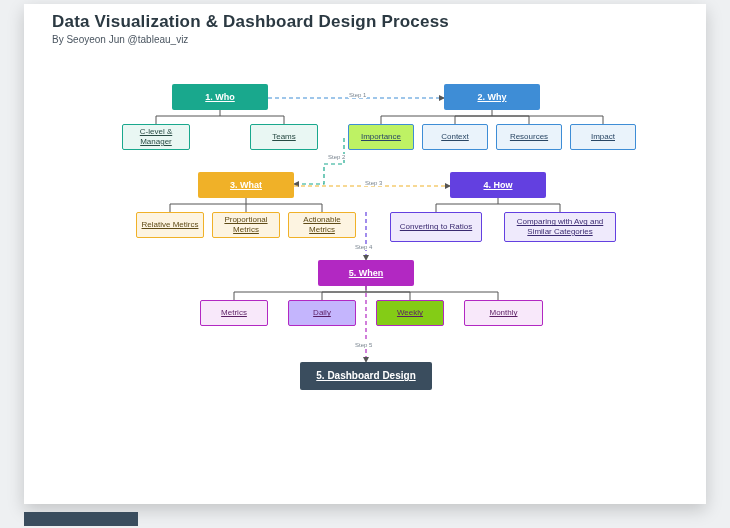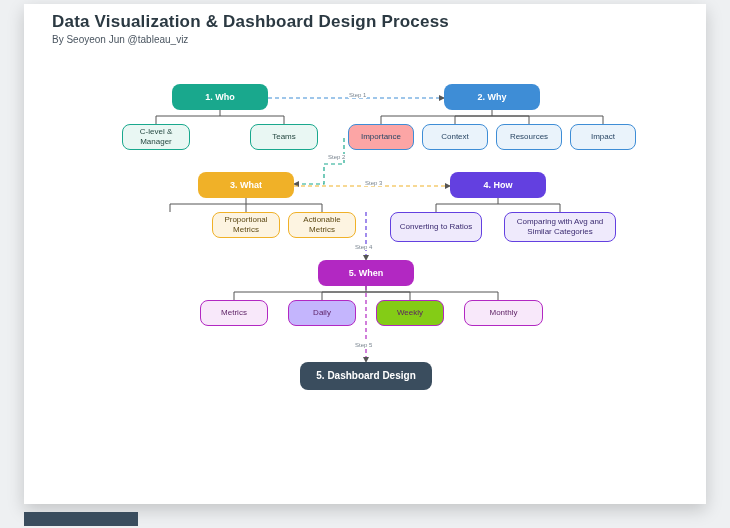--- a/index.html
+++ b/index.html
@@ -42,23 +42,24 @@
     height: 420px;
   }
   .node {
     position: absolute;
     display: flex;
     align-items: center;
     justify-content: center;
     text-align: center;
     font-size: 9px;
     font-weight: 700;
-    border-radius: 8px;
+    border-radius: 2px;
     line-height: 1.2;
     padding: 0 4px;
+    text-decoration: underline;
   }
   .leaf {
     font-weight: 500;
     font-size: 8px;
     height: 26px;
     background: #fff;
   }
   svg.wires {
     position: absolute;
     inset: 0;
@@ -120,28 +121,29 @@
 
       <path d="M342,202 V278" stroke="#b228c2" stroke-width="1.2" stroke-dasharray="4 3" fill="none" marker-end="url(#arr)"></path>
     </svg>
 
     <div class="node" style="left:148px;top:0;width:96px;height:26px;background:#19a88d;color:#fff">1. Who</div>
     <div class="node" style="left:420px;top:0;width:96px;height:26px;background:#3e8dd6;color:#fff">2. Why</div>
 
     <div class="node leaf" style="left:98px;top:40px;width:68px;border:1px solid #19a88d;background:#e9f7f3;color:#284b44">C-level &amp; Manager</div>
     <div class="node leaf" style="left:226px;top:40px;width:68px;border:1px solid #19a88d;background:#e9f7f3;color:#284b44">Teams</div>
 
-    <div class="node leaf" style="left:324px;top:40px;width:66px;border:1px solid #3e8dd6;background:#fca5a5;color:#2a4765">Importance</div>
+    <div class="node leaf" style="left:324px;top:40px;width:66px;border:1px solid #3e8dd6;background:#bef264;color:#2a4765">Importance</div>
     <div class="node leaf" style="left:398px;top:40px;width:66px;border:1px solid #3e8dd6;background:#eaf3fb;color:#2a4765">Context</div>
     <div class="node leaf" style="left:472px;top:40px;width:66px;border:1px solid #3e8dd6;background:#eaf3fb;color:#2a4765">Resources</div>
     <div class="node leaf" style="left:546px;top:40px;width:66px;border:1px solid #3e8dd6;background:#eaf3fb;color:#2a4765">Impact</div>
 
     <div class="node" style="left:174px;top:88px;width:96px;height:26px;background:#f0b128;color:#fff">3. What</div>
     <div class="node" style="left:426px;top:88px;width:96px;height:26px;background:#6340e0;color:#fff">4. How</div>
 
+    <div class="node leaf" style="left:112px;top:128px;width:68px;border:1px solid #f0b128;background:#fdf4e1;color:#5e4a16">Relative Metircs</div>
     <div class="node leaf" style="left:188px;top:128px;width:68px;border:1px solid #f0b128;background:#fdf4e1;color:#5e4a16">Proportional Metrics</div>
     <div class="node leaf" style="left:264px;top:128px;width:68px;border:1px solid #f0b128;background:#fdf4e1;color:#5e4a16">Actionable Metrics</div>
 
     <div class="node leaf" style="left:366px;top:128px;width:92px;height:30px;border:1px solid #6340e0;background:#efeafc;color:#3a2a70">Converting to Ratios</div>
     <div class="node leaf" style="left:480px;top:128px;width:112px;height:30px;border:1px solid #6340e0;background:#efeafc;color:#3a2a70">Comparing with Avg and Similar Categories</div>
 
     <div class="node" style="left:294px;top:176px;width:96px;height:26px;background:#b228c2;color:#fff">5. When</div>
 
     <div class="node leaf" style="left:176px;top:216px;width:68px;border:1px solid #b228c2;background:#f8e8fa;color:#5b1f63">Metrics</div>
     <div class="node leaf" style="left:264px;top:216px;width:68px;border:1px solid #b228c2;background:#c4b5fd;color:#5b1f63">Daily</div>

